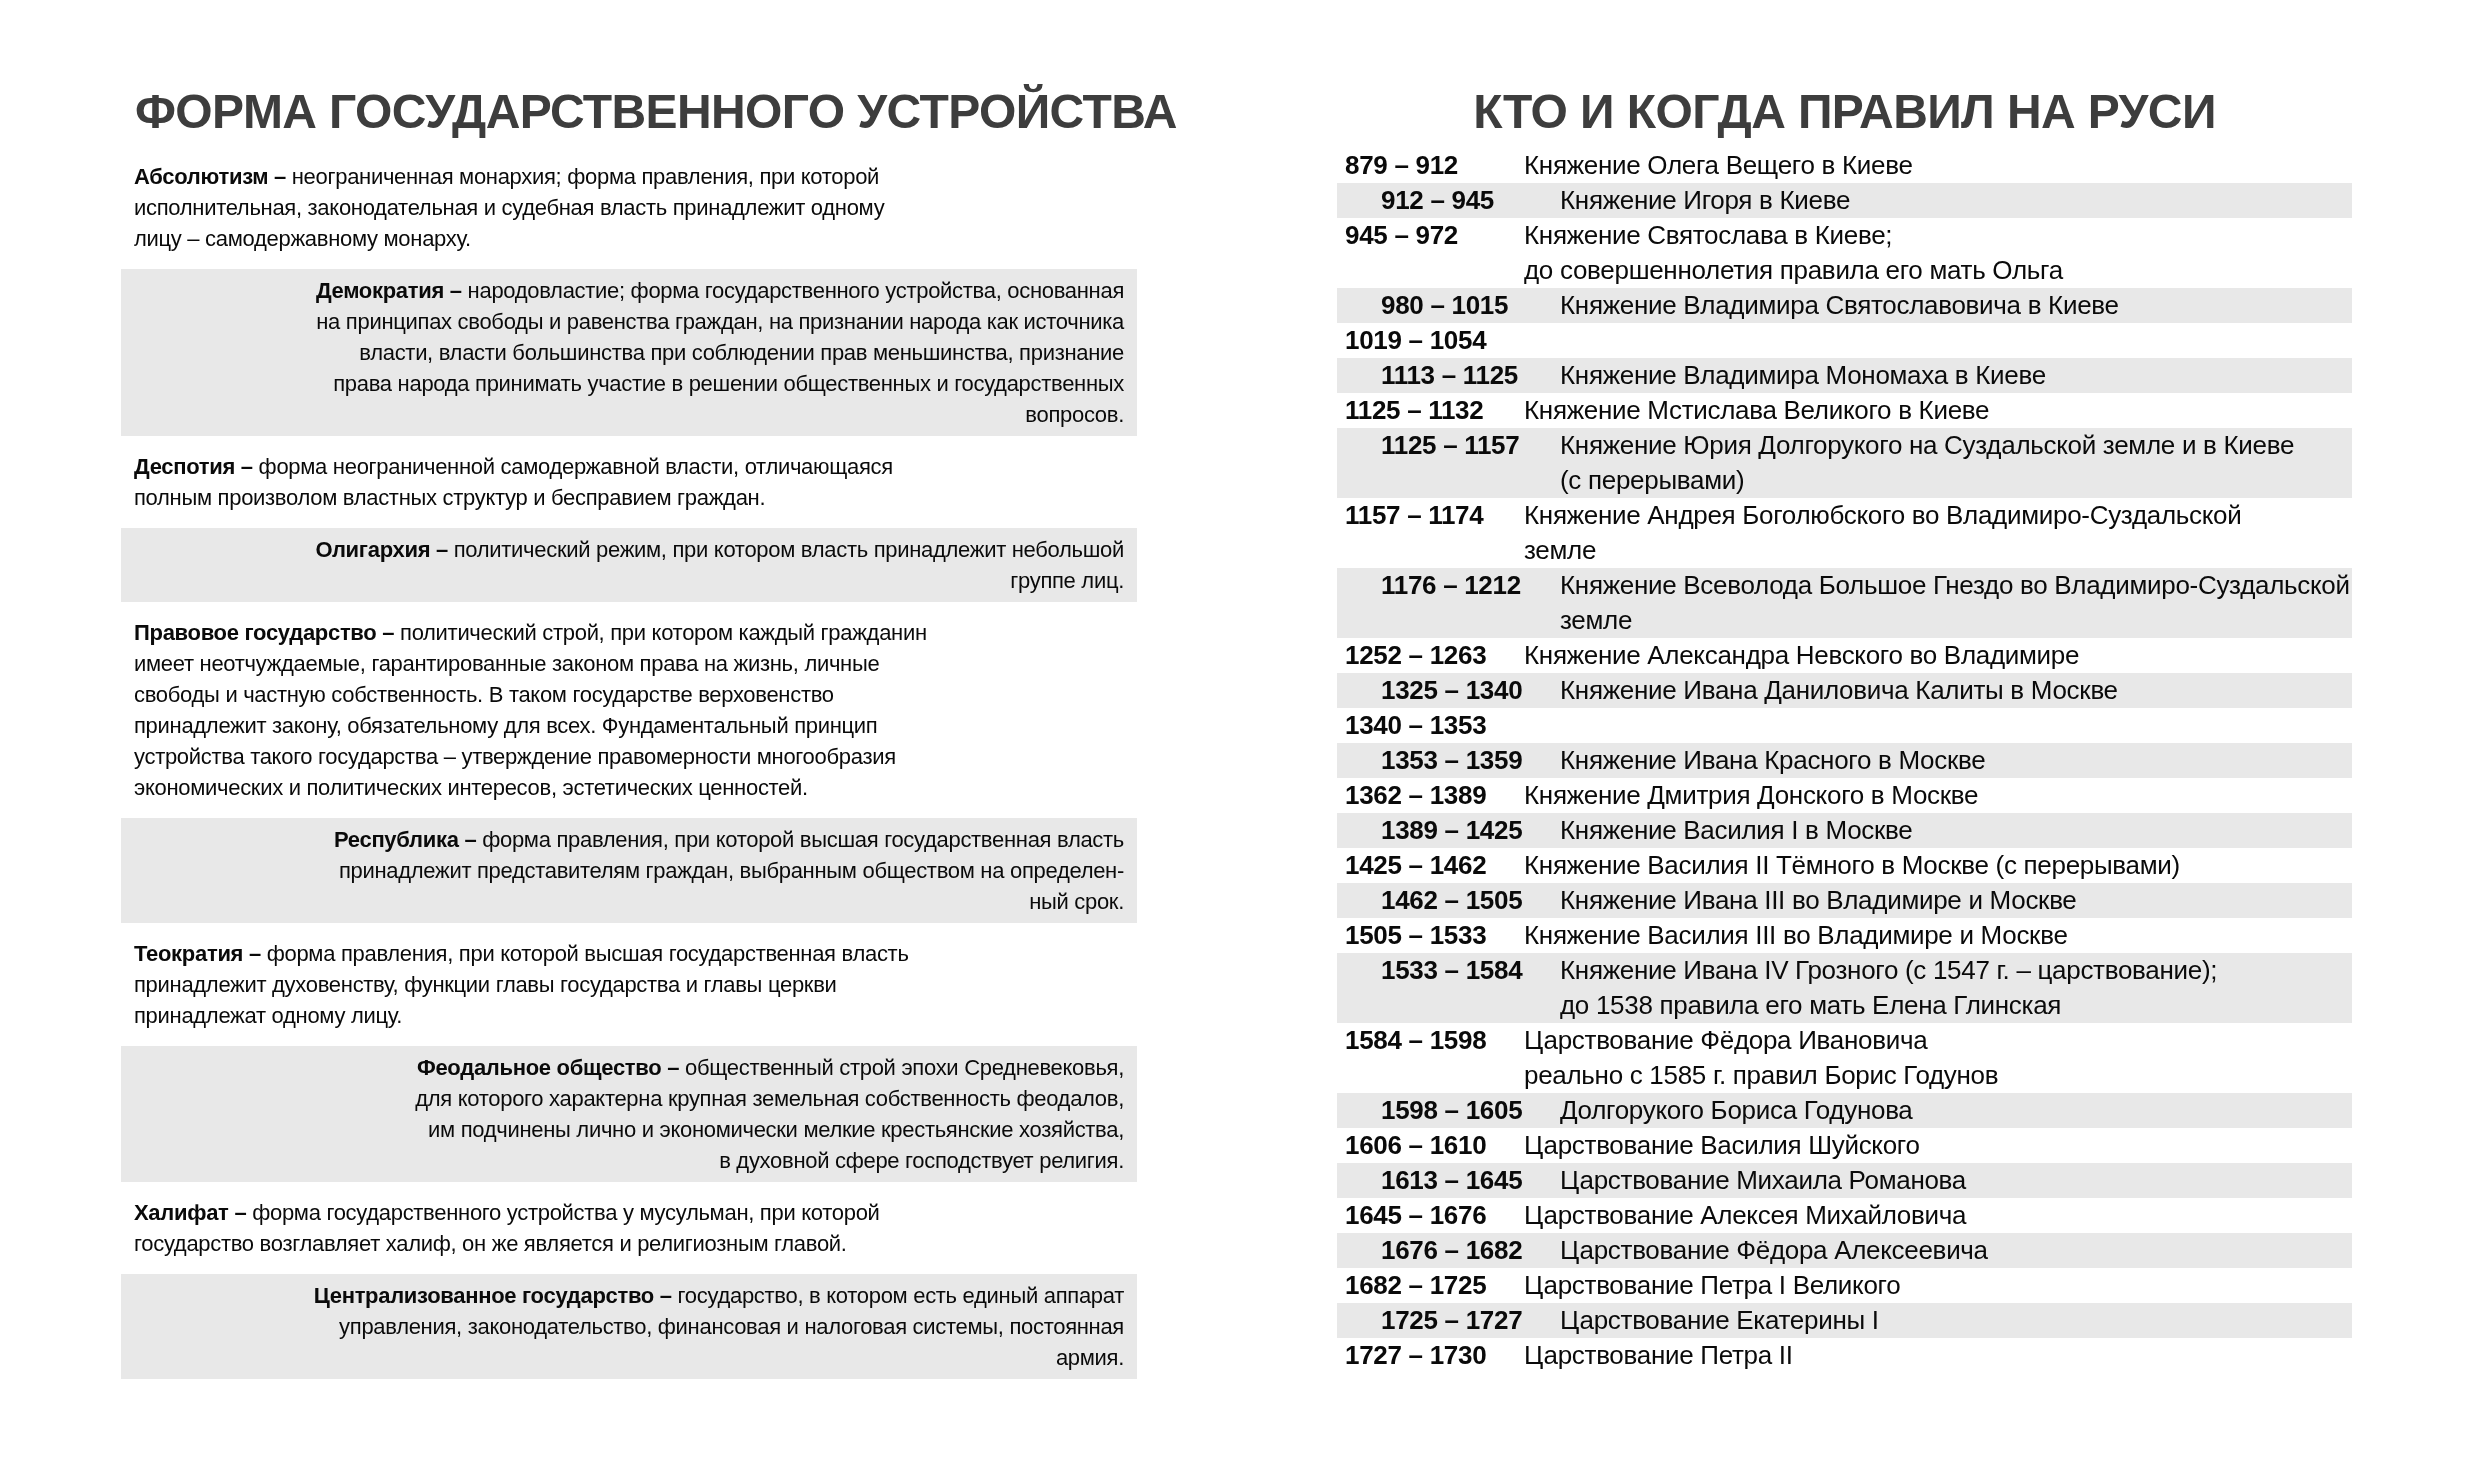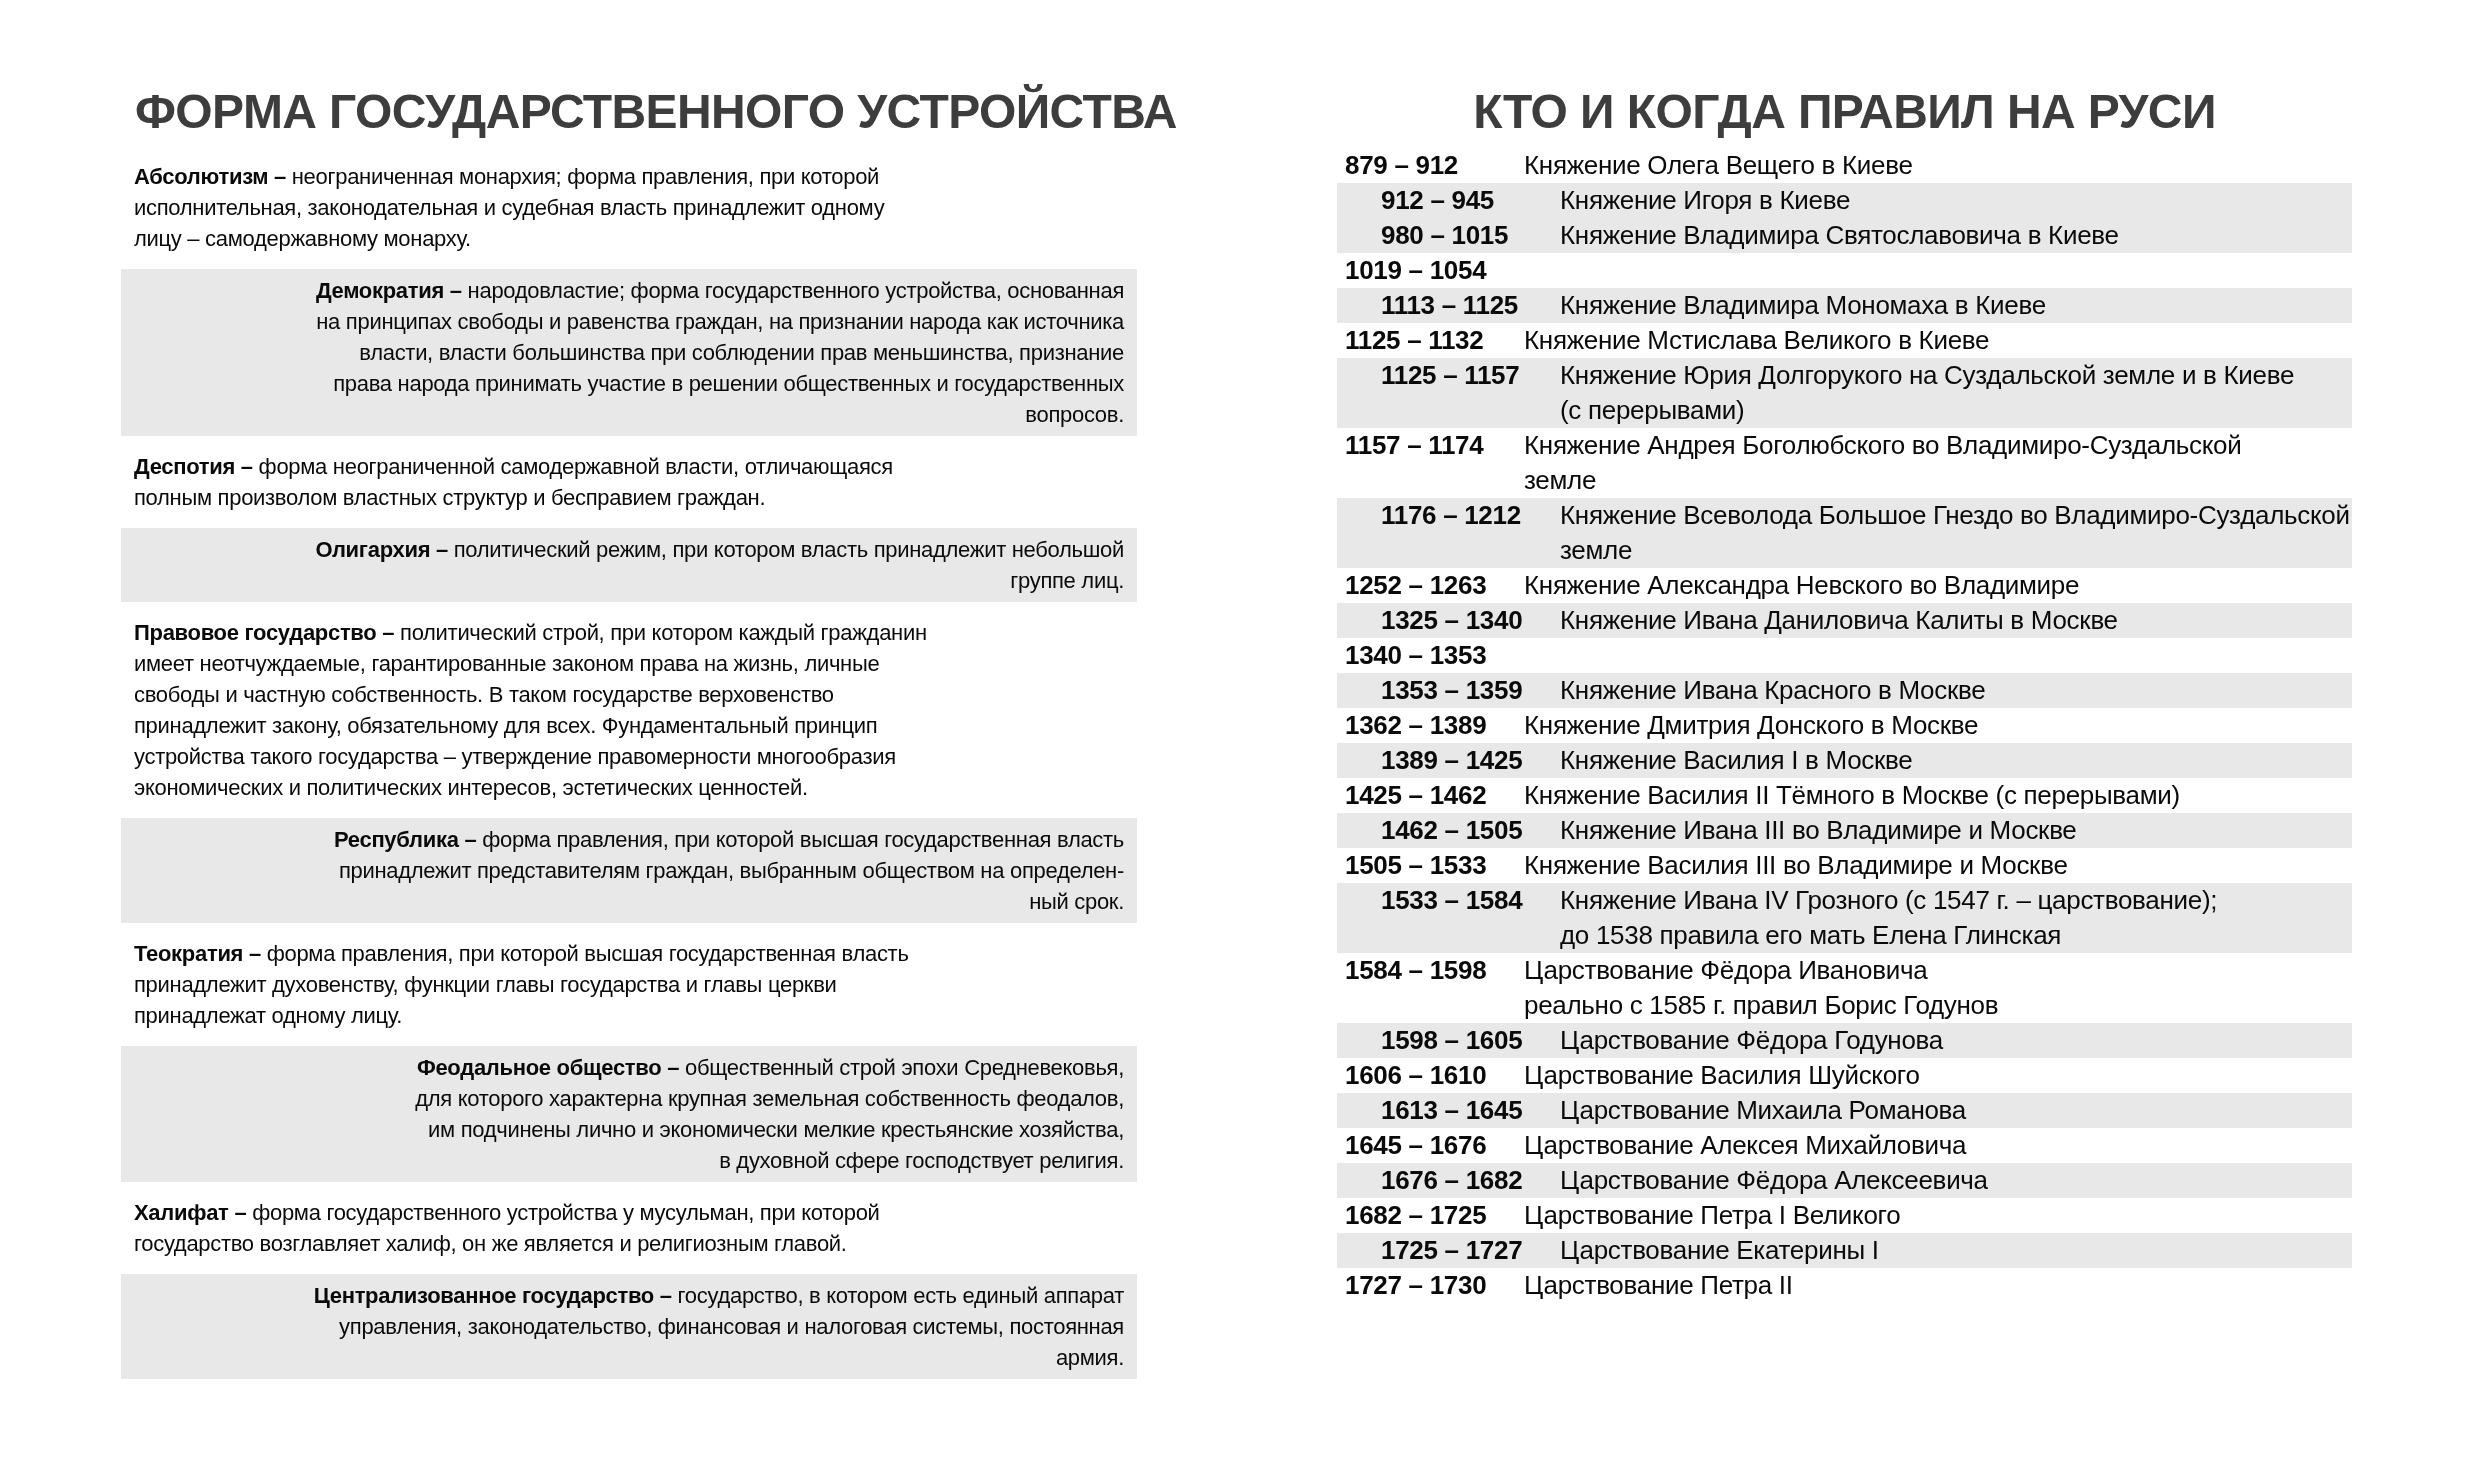--- a/index.html
+++ b/index.html
@@ -127,20 +127,25 @@
   <div class="t-row">
     <div class="years">879 – 912</div>
     <div class="desc">Княжение Олега Вещего в Киеве</div>
   </div>
 
   <div class="t-row shaded">
     <div class="years">912 – 945</div>
     <div class="desc">Княжение Игоря в Киеве</div>
   </div>
 
+  <div class="t-row">
+    <div class="years">945 – 972</div>
+    <div class="desc">Княжение Святослава в Киеве;
+до совершеннолетия правила его мать Ольга</div>
+  </div>
 
   <div class="t-row shaded">
     <div class="years">980 – 1015</div>
     <div class="desc">Княжение Владимира Святославовича в Киеве</div>
   </div>
 
   <div class="t-row">
     <div class="years">1019 – 1054</div>
   </div>
 
@@ -223,21 +228,21 @@
   </div>
 
   <div class="t-row">
     <div class="years">1584 – 1598</div>
     <div class="desc">Царствование Фёдора Ивановича
 реально с 1585 г. правил Борис Годунов</div>
   </div>
 
   <div class="t-row shaded">
     <div class="years">1598 – 1605</div>
-    <div class="desc">Царствование Фёдора Годунова</div>
+    <div class="desc">Долгорукого Бориса Годунова</div>
   </div>
 
   <div class="t-row">
     <div class="years">1606 – 1610</div>
     <div class="desc">Царствование Василия Шуйского</div>
   </div>
 
   <div class="t-row shaded">
     <div class="years">1613 – 1645</div>
     <div class="desc">Царствование Михаила Романова</div>

